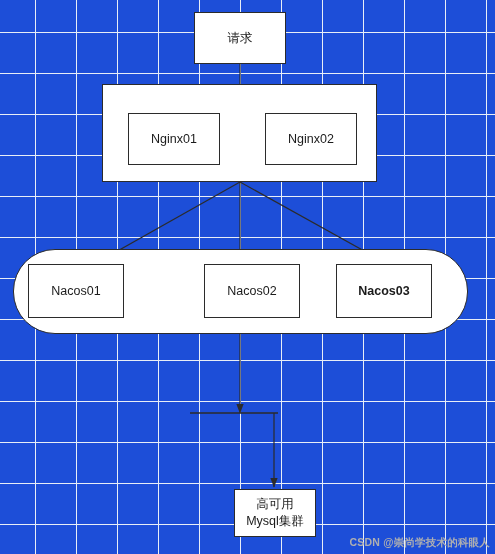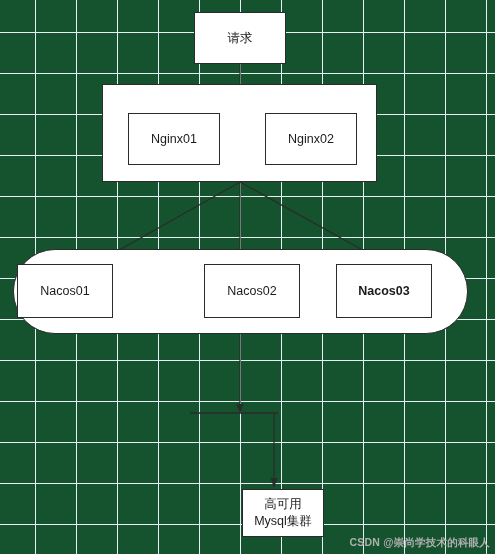--- a/index.html
+++ b/index.html
@@ -4,21 +4,21 @@
 <style>
   html, body {
     margin: 0;
     padding: 0;
     background: #ffffff;
   }
   #canvas {
     position: relative;
     width: 495px;
     height: 554px;
-    background: #14532d;
+    background: #1d4ed8;
     overflow: hidden;
     font-family: "Liberation Sans", sans-serif;
   }
   
   #grid {
     position: absolute;
     left: 0;
     top: 0;
     width: 495px;
     height: 554px;
@@ -113,32 +113,32 @@
   <div class="node" style="left:128px; top:113px; width:92px; height:52px;">
     <span>Nginx01</span>
   </div>
 
   <div class="node" style="left:265px; top:113px; width:92px; height:52px;">
     <span>Nginx02</span>
   </div>
 
   <div class="stadium" style="left:13px; top:249px; width:455px; height:85px;"></div>
 
-  <div class="node" style="left:17px; top:264px; width:96px; height:54px;">
+  <div class="node" style="left:28px; top:264px; width:96px; height:54px;">
     <span>Nacos01</span>
   </div>
 
   <div class="node" style="left:192px; top:264px; width:96px; height:54px;margin-left:12px;">
     <span>Nacos02</span>
   </div>
 
   <div class="node" style="left:336px; top:264px; width:96px; height:54px;font-weight:bold;">
     <span>Nacos03</span>
   </div>
 
-  <div class="node" style="left:234px; top:489px; width:82px; height:48px;margin-left:8px;">
+  <div class="node" style="left:234px; top:489px; width:82px; height:48px;">
     <span>高可用
 Mysql集群</span>
   </div>
 
   <div id="watermark">CSDN @崇尚学技术的科眼人</div>
 
 </div>
 
 </body></html>

